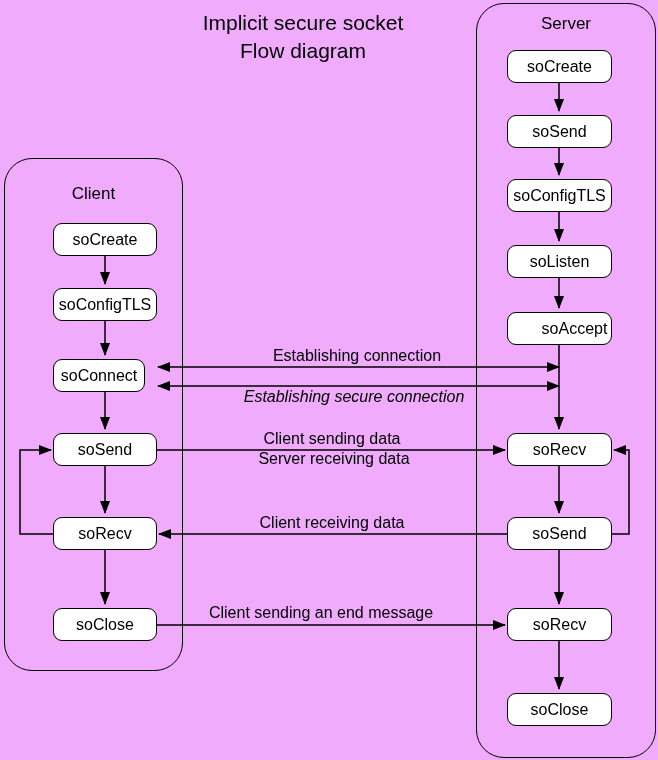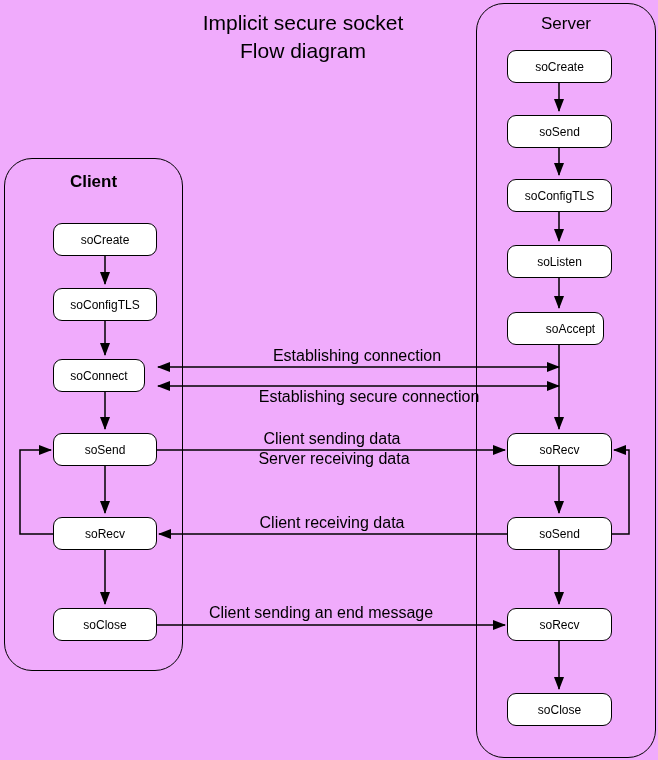--- a/index.html
+++ b/index.html
@@ -8,31 +8,31 @@
     font-family:"Liberation Sans", sans-serif; color:#000000; overflow:hidden;
   }
   .diagram-title {
     position:absolute; text-align:center; font-size:21px; line-height:28px; color:#000;
   }
   .panel {
     position:absolute; border:1.6px solid #000000; border-radius:28px;
     background:transparent; box-sizing:border-box; z-index:1;
   }
   .panel-title { text-align:center; font-size:17px; color:#000; }
-  .panel-title.client { margin-top:13px;font-weight:bold; }
+  .panel-title.client { margin-top:25px; }
   .panel-title.server { margin-top:10px; }
   .edges {
     position:absolute; left:0; top:0; width:658px; height:760px; z-index:2;
     pointer-events:none;
   }
   .node {
     position:absolute; height:33px; box-sizing:border-box;
     border:1.5px solid #000000; border-radius:9px; background:#ffffff;
     display:flex; align-items:center; justify-content:center;
-    font-size:12px; z-index:3;
+    font-size:16px; z-index:3;
   }
   .edge-label {
     position:absolute; text-align:center; font-size:16px; line-height:16px;
     color:#000; z-index:4; white-space:nowrap;
   }
 </style>
 </head>
 <body>
 
 <div class="canvas">
@@ -88,26 +88,26 @@
   <div class="node" style="left:53px; top:288px; width:104px;">soConfigTLS</div>
   <div class="node" style="left:53px; top:359px; width:92px;">soConnect</div>
   <div class="node" style="left:53px; top:433px; width:104px;">soSend</div>
   <div class="node" style="left:53px; top:517px; width:104px;">soRecv</div>
   <div class="node" style="left:53px; top:608px; width:104px;">soClose</div>
 
   <div class="node" style="left:507px; top:50px;  width:105px;">soCreate</div>
   <div class="node" style="left:507px; top:115px; width:105px;">soSend</div>
   <div class="node" style="left:507px; top:179px; width:105px;">soConfigTLS</div>
   <div class="node" style="left:507px; top:245px; width:105px;">soListen</div>
-  <div class="node" style="left:507px; top:312px; width:97px;padding-left:30px;">soAccept</div>
+  <div class="node" style="left:507px; top:312px; width:105px;padding-left:30px;">soAccept</div>
   <div class="node" style="left:507px; top:433px; width:105px;">soRecv</div>
   <div class="node" style="left:507px; top:517px; width:105px;">soSend</div>
   <div class="node" style="left:507px; top:608px; width:105px;">soRecv</div>
   <div class="node" style="left:507px; top:693px; width:105px;">soClose</div>
 
   <div class="edge-label" style="left:217px; top:348px; width:280px;">Establishing connection</div>
-  <div class="edge-label" style="left:229px; top:389px; width:280px;">Establishing secure connection</div>
+  <div class="edge-label" style="left:214px; top:389px; width:280px;font-style:italic;">Establishing secure connection</div>
   <div class="edge-label" style="left:232px; top:431px; width:200px;">Client sending data</div>
   <div class="edge-label" style="left:234px; top:451px; width:200px;">Server receiving data</div>
   <div class="edge-label" style="left:232px; top:515px; width:200px;">Client receiving data</div>
   <div class="edge-label" style="left:191px; top:605px; width:260px;">Client sending an end message</div>
 
 </div>
 
 </body></html>

